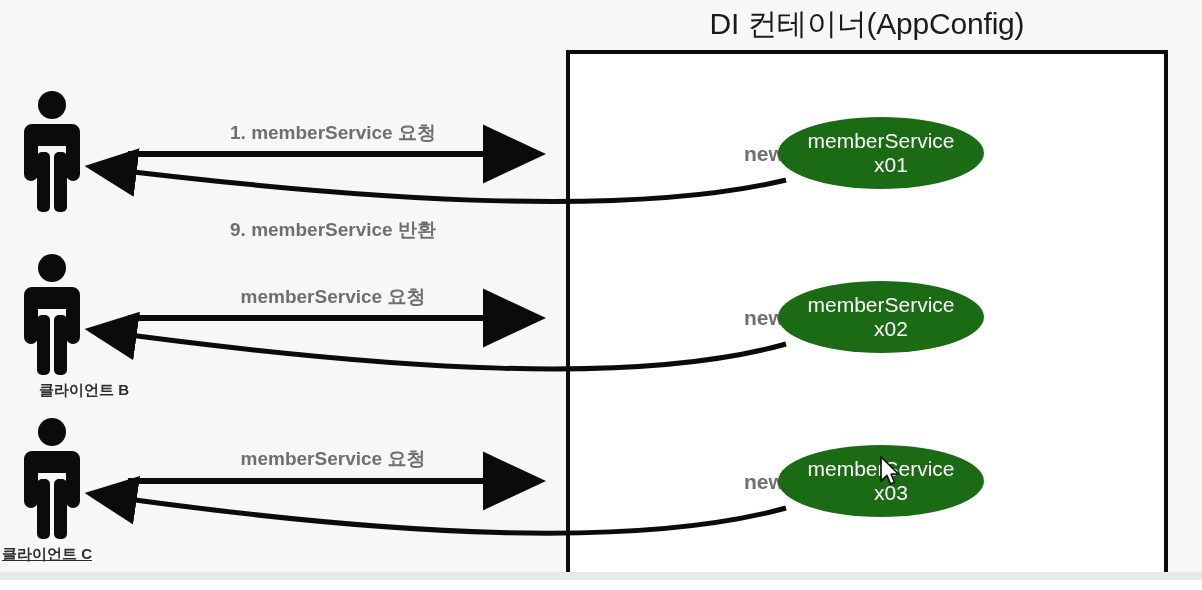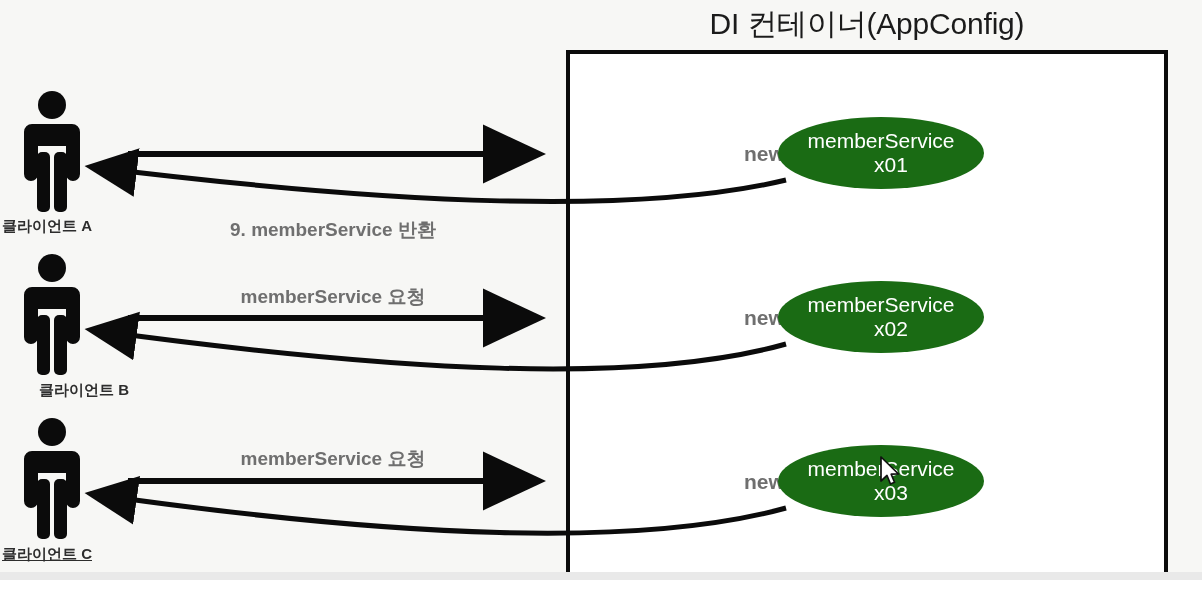--- a/index.html
+++ b/index.html
@@ -143,24 +143,24 @@
 
     <line x1="128" y1="154" x2="537" y2="154" stroke="#0b0b0b" stroke-width="6" marker-end="url(#ah)"></line>
     <line x1="128" y1="318" x2="537" y2="318" stroke="#0b0b0b" stroke-width="6" marker-end="url(#ah)"></line>
     <line x1="128" y1="481" x2="537" y2="481" stroke="#0b0b0b" stroke-width="6" marker-end="url(#ah)"></line>
 
     <path d="M786,180 C640,215 400,205 92,167" fill="none" stroke="#0b0b0b" stroke-width="5" marker-end="url(#ah)"></path>
     <path d="M786,344 C640,385 400,372 92,330" fill="none" stroke="#0b0b0b" stroke-width="5" marker-end="url(#ah)"></path>
     <path d="M786,508 C640,548 400,538 92,494" fill="none" stroke="#0b0b0b" stroke-width="5" marker-end="url(#ah)"></path>
   </svg>
 
-  <div class="client-label" style="left:2px; top:217px;">클라이언트 A</div>
   <div class="client-label" style="left:2px; top:381px;margin-left:37px;">클라이언트 B</div>
   <div class="client-label" style="left:2px; top:545px;text-decoration:underline;">클라이언트 C</div>
 
+  <div class="arrow-caption" style="left:128px; top:120px; width:410px;">1. memberService 요청</div>
   <div class="arrow-caption" style="left:128px; top:217px; width:410px;">9. memberService 반환</div>
   <div class="arrow-caption" style="left:128px; top:284px; width:410px;">memberService 요청</div>
   <div class="arrow-caption" style="left:128px; top:446px; width:410px;">memberService 요청</div>
 
   <div class="new-label" style="left:710px; top:142px;">new</div>
   <div class="new-label" style="left:710px; top:306px;">new</div>
   <div class="new-label" style="left:710px; top:470px;">new</div>
 
   <div class="bean" style="left:778px; top:117px; background:#1a6b14;">
     <span class="l1">memberService</span>

